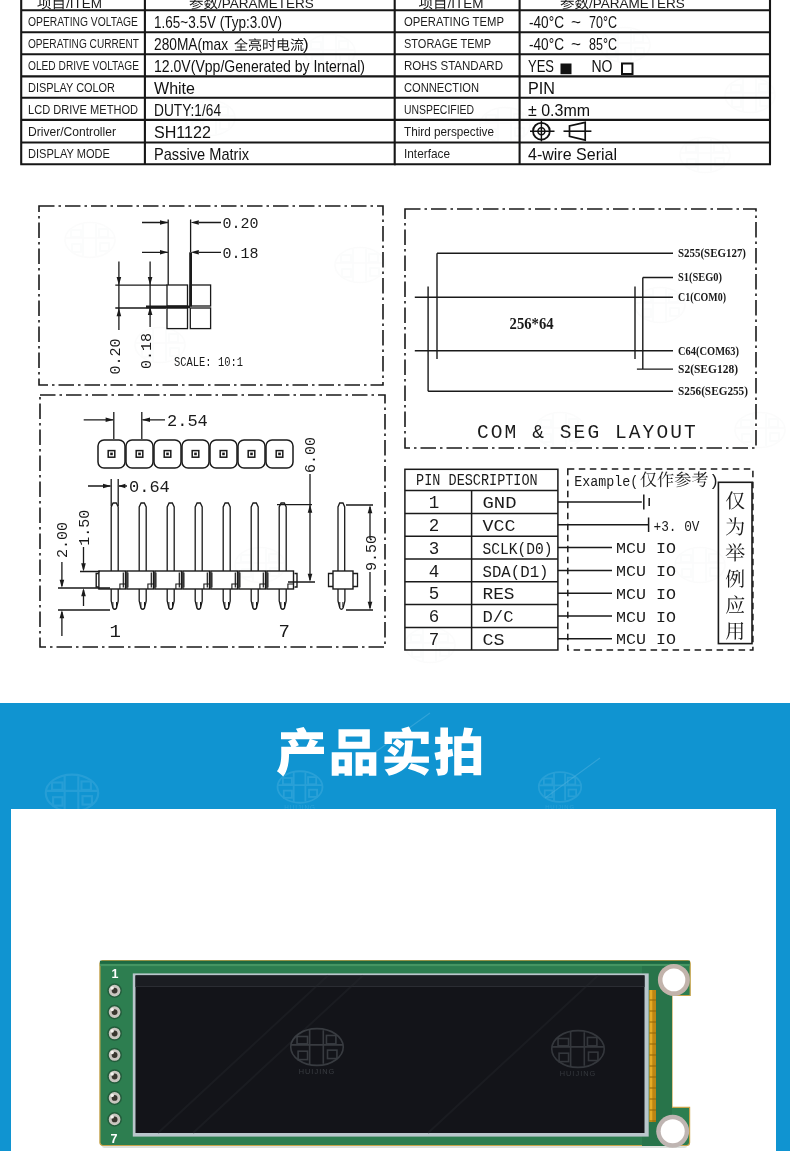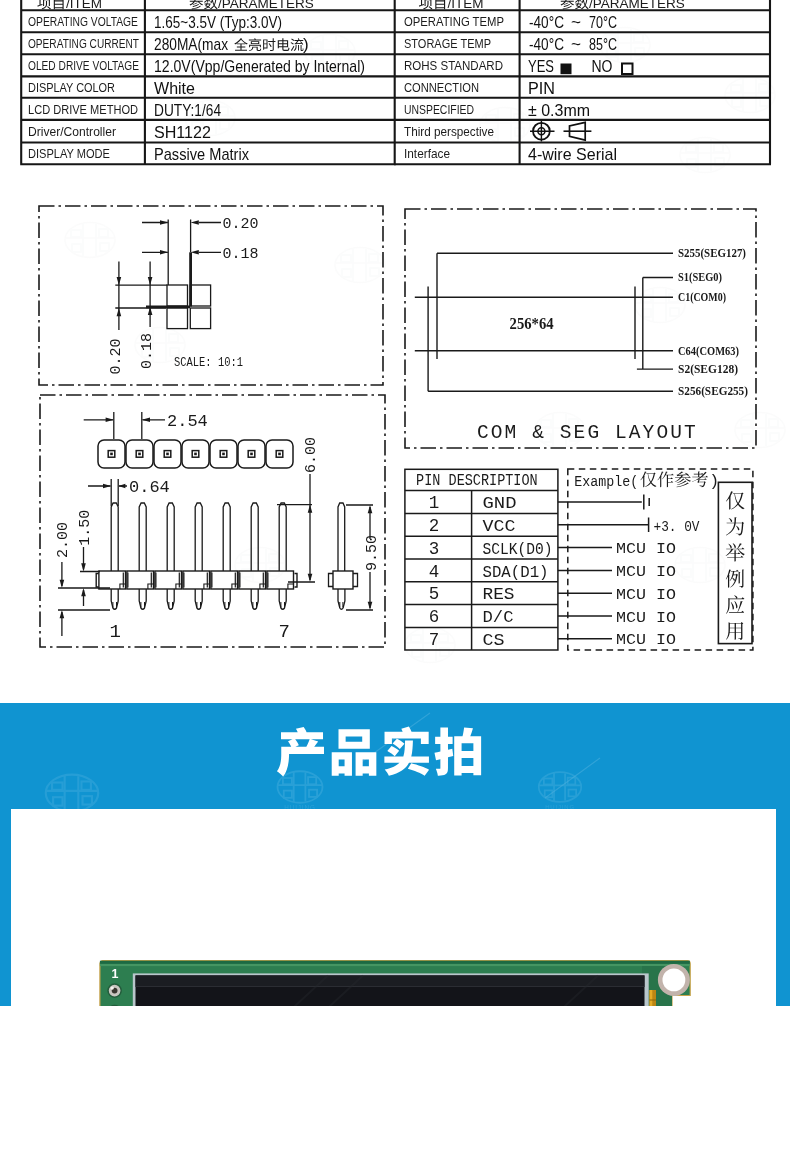--- a/index.html
+++ b/index.html
@@ -1,16 +1,16 @@
 <!DOCTYPE html>
 <html><head><meta charset="utf-8"><style>
 *{margin:0;padding:0;box-sizing:border-box}
 html,body{width:790px;height:1151px;overflow:hidden;background:#fff;
 font-family:"Liberation Sans",sans-serif}
-#page{position:relative;width:790px;height:1006px;overflow:hidden;background:#fff}
+#page{position:relative;width:790px;height:1151px;overflow:hidden;background:#fff}
 .abs{position:absolute}
 .cad text{font-family:"Liberation Mono",monospace}
 </style></head><body>
 <div id="page">
 
 <svg class="abs" style="left:0;top:0" width="790" height="700" viewBox="0 0 790 700">
       <g transform="translate(330,52) scale(1.0)" stroke="#9aa0a4" opacity="0.035" fill="none" stroke-width="1.6">
         <ellipse cx="0" cy="0" rx="25" ry="17.5"></ellipse>
         <path d="M-25 -2 H25 M-7 -17 V17 M6 -16 V16"></path>
         <rect x="-19" y="-10" width="10" height="7"></rect>

